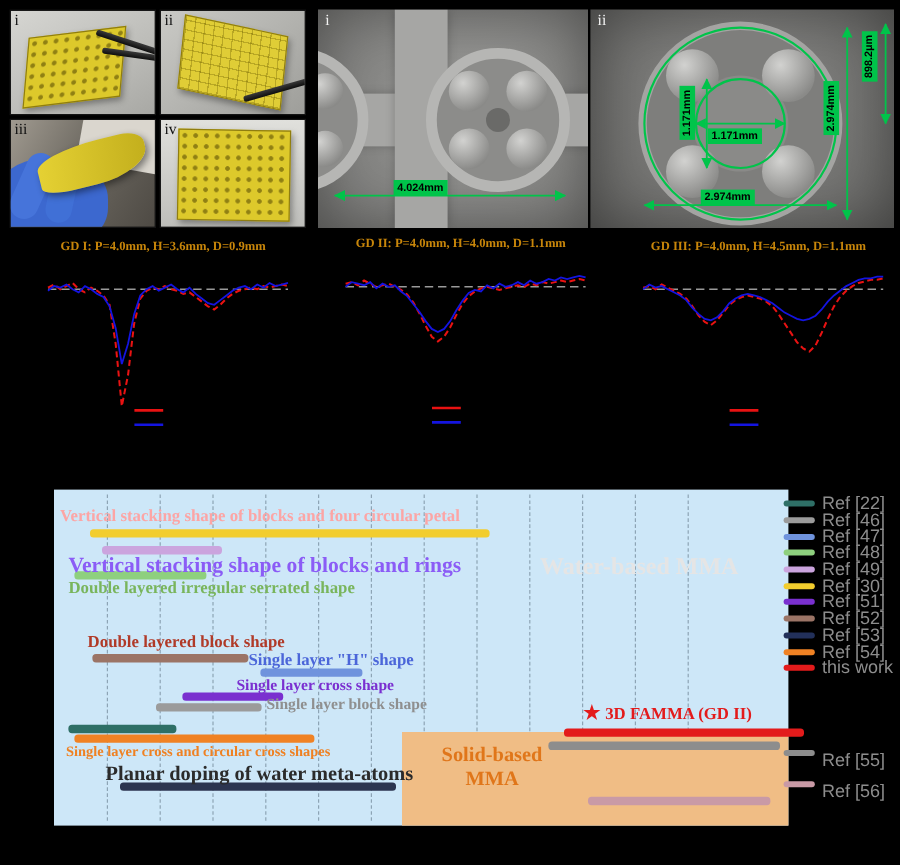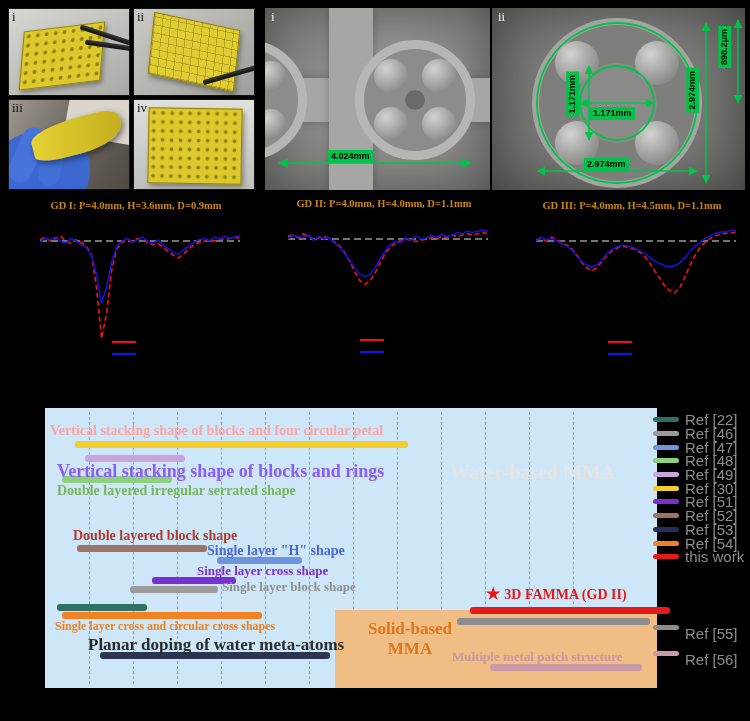--- a/index.html
+++ b/index.html
@@ -246,21 +246,20 @@
       <div class="tbar" style="left: 85px; top: 181px; width: 88px; background: rgb(155, 155, 155);"></div>
       <div class="tlab" style="left: 177px; top: 174px; color: rgb(143, 143, 143); font-size: 13px;">Single layer block shape</div>
       <div class="tbar" style="left: 12px; top: 199px; width: 90px; background: rgb(46, 111, 102);"></div>
       <div class="tbar" style="left: 17px; top: 207px; width: 200px; background: rgb(240, 130, 36);"></div>
       <div class="tlab" style="left: 10px; top: 214px; color: rgb(239, 129, 34); font-size: 12px;">Single layer cross and circular cross shapes</div>
       <div class="tbar" style="left: 55px; top: 247px; width: 230px; background: rgb(44, 53, 80);"></div>
       <div class="tlab" style="left: 43px; top: 230px; color: rgb(43, 43, 43); font-size: 17px;">Planar doping of water meta-atoms</div>
       <div class="tbar" style="left: 425px; top: 202px; width: 200px; background: rgb(227, 27, 27);"></div>
       <div class="tbar" style="left: 412px; top: 213px; width: 193px; background: rgb(141, 141, 141);"></div>
       <div class="tbar" style="left: 445px; top: 259px; width: 152px; background: rgb(201, 154, 166);"></div>
-      <div class="tlab" style="left: 407px; top: 244px; color: rgb(200, 151, 163); font-size: 13px;">Multiple metal patch structure</div>
       <div class="lgrow-abs" style="left: 608px; top: 220px;">
         <span class="sw" style="background: rgb(141, 141, 141);"></span>
         <span class="lgt">Ref [55]</span>
       </div>
       <div class="lgrow-abs" style="left: 608px; top: 246px;">
         <span class="sw" style="background: rgb(201, 154, 166);"></span>
         <span class="lgt">Ref [56]</span>
       </div>
     </div>
 

